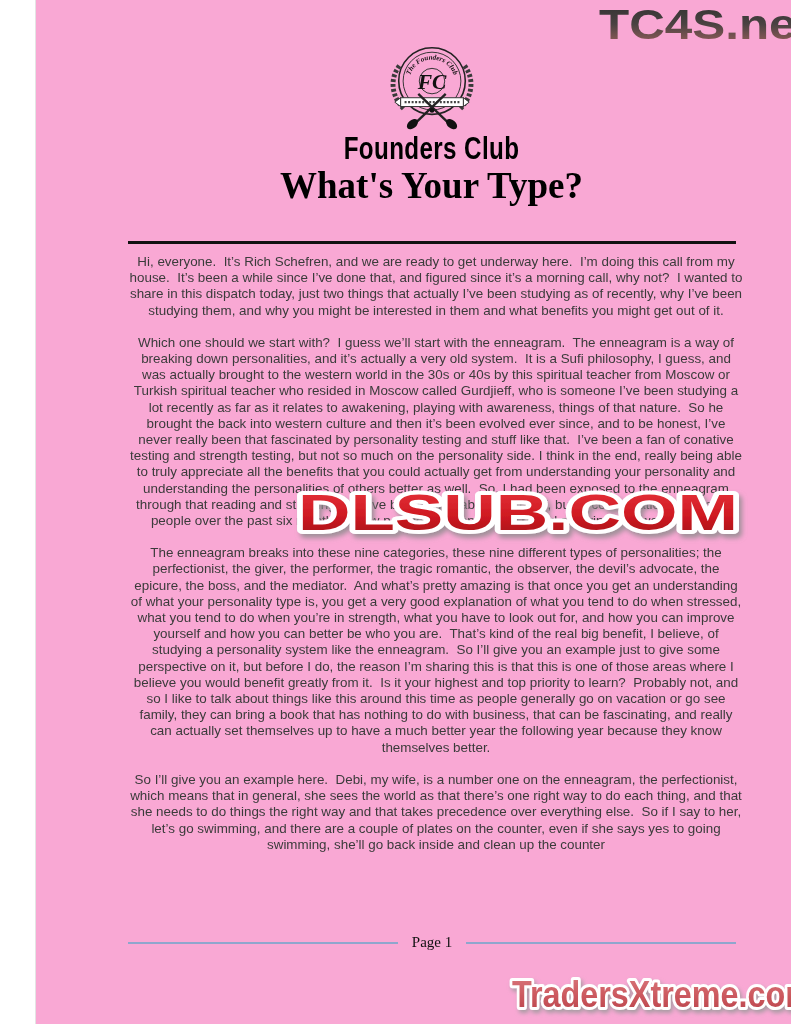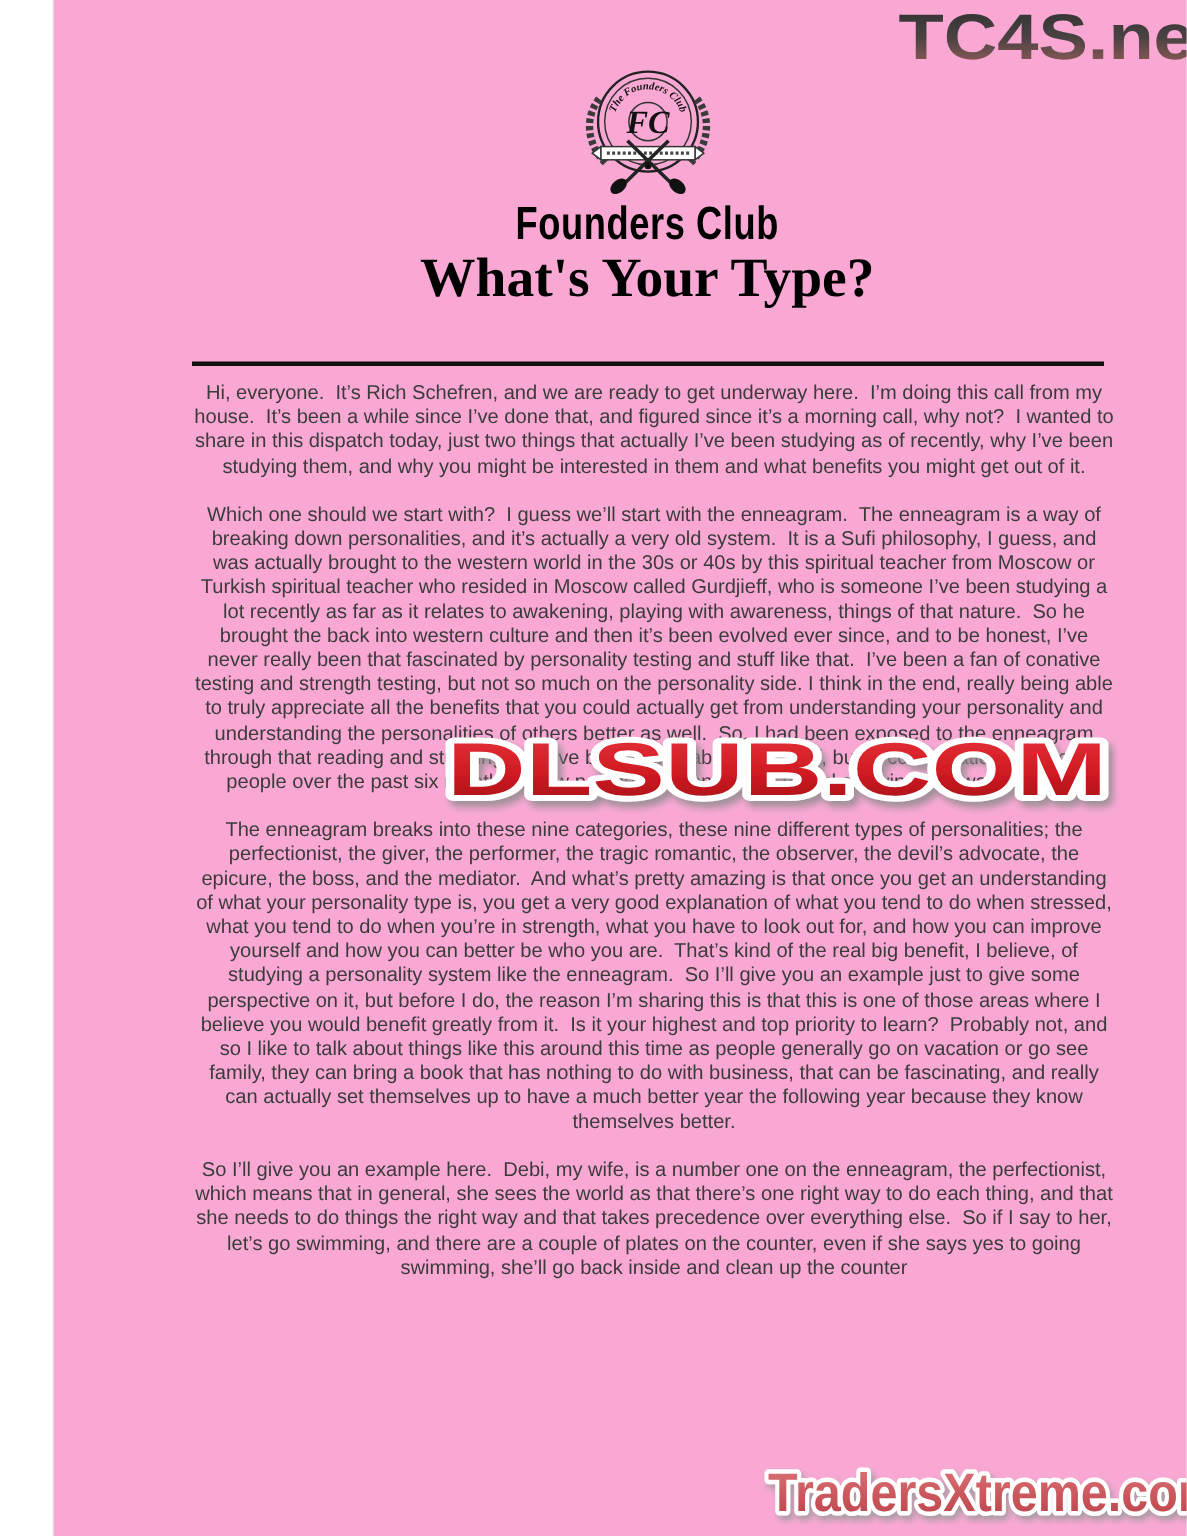--- a/index.html
+++ b/index.html
@@ -116,20 +116,25 @@
         <stop offset="0.55" stop-color="#cf1a22"></stop>
         <stop offset="1" stop-color="#9e0f16"></stop>
       </linearGradient>
       <filter id="shadowC" x="-20%" y="-20%" width="140%" height="160%">
         <feDropShadow dx="3" dy="4" stdDeviation="2.5" flood-color="#8a8a8a" flood-opacity="0.8"></feDropShadow>
       </filter>
     </defs>
     <text x="230" y="47" text-anchor="middle" textLength="440" lengthAdjust="spacingAndGlyphs" style="font-family:'Liberation Sans',sans-serif;font-weight:bold;font-size:50px;paint-order:stroke;" stroke="#ffffff" stroke-width="8" stroke-linejoin="round" fill="url(#gRed)" filter="url(#shadowC)">DLSUB.COM</text>
   </svg>
 
+  <div class="footer">
+    <div class="fline"></div>
+    <span class="plabel">Page 1</span>
+    <div class="fline"></div>
+  </div>
 
   <svg class="wm-bot" width="320" height="54" viewBox="0 0 320 54">
     <defs>
       <linearGradient id="gBot" x1="0" y1="0" x2="0" y2="1">
         <stop offset="0" stop-color="#d97a7e"></stop>
         <stop offset="0.5" stop-color="#cd5a60"></stop>
         <stop offset="1" stop-color="#b84349"></stop>
       </linearGradient>
       <filter id="shadowB" x="-20%" y="-20%" width="140%" height="160%">
         <feDropShadow dx="2" dy="3" stdDeviation="2" flood-color="#9a9a9a" flood-opacity="0.85"></feDropShadow>

